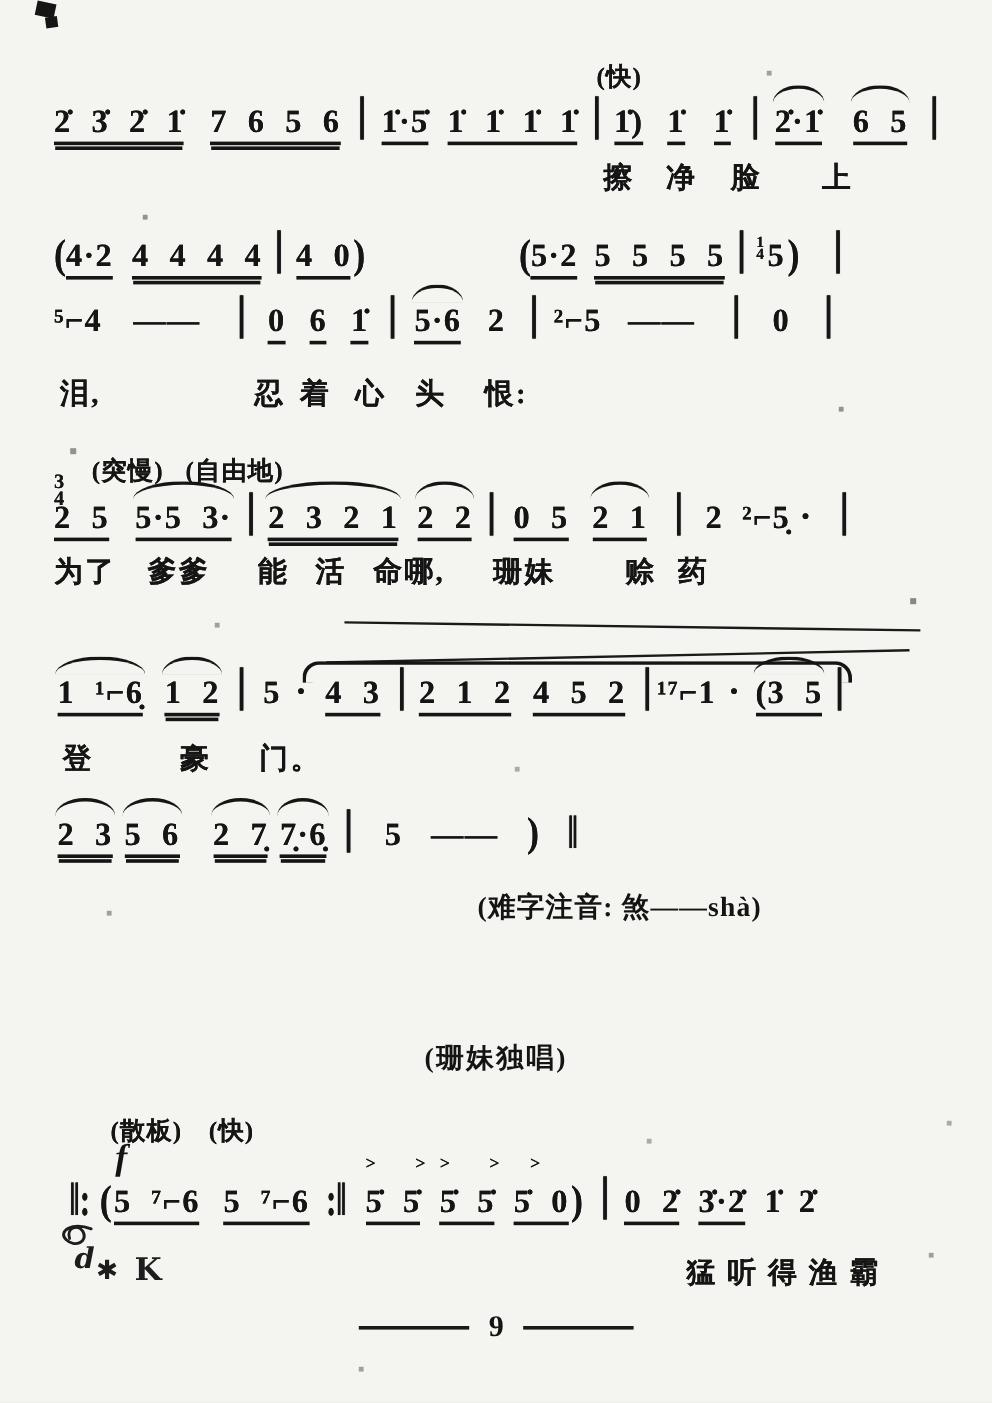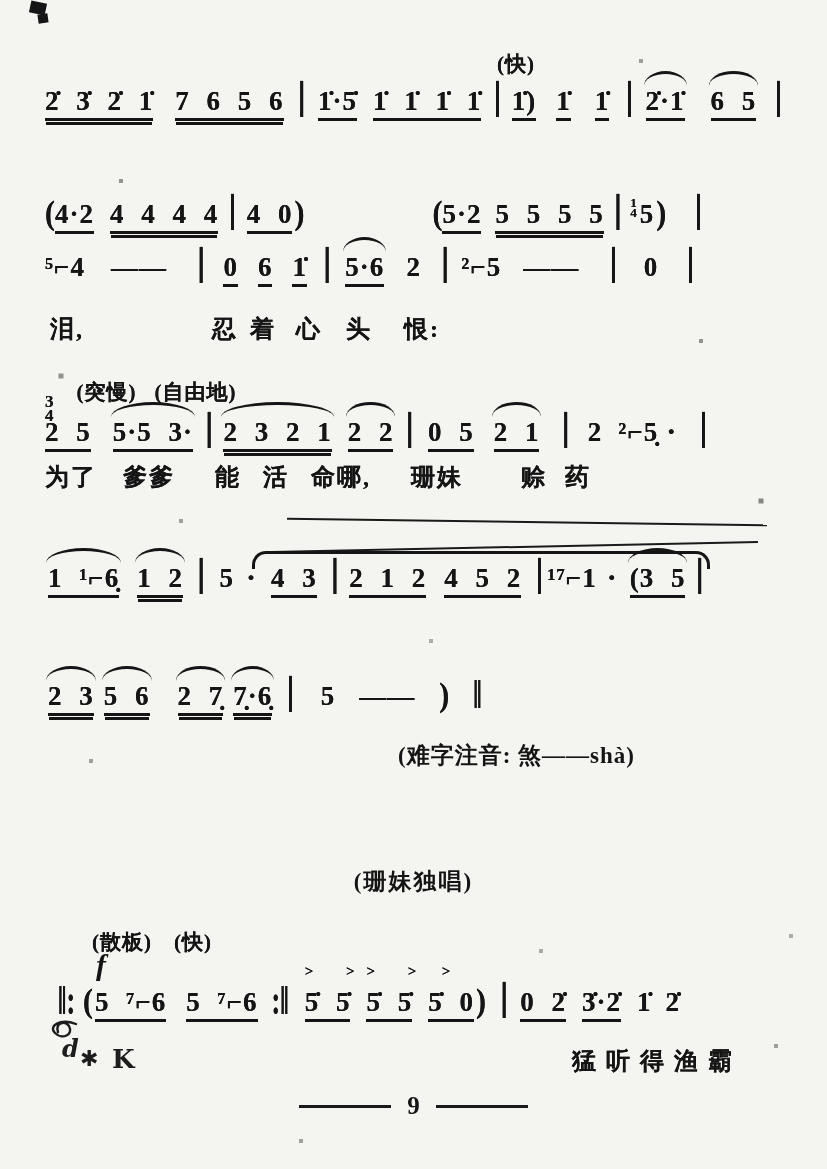--- a/index.html
+++ b/index.html
@@ -52,40 +52,42 @@
 <body>
 
 <div class="page">
 
   <div class="blot" style="top:2px;left:30px;width:16px;height:12px;transform:rotate(12deg);"></div>
   <div class="blot" style="top:14px;left:38px;width:10px;height:9px;transform:rotate(-8deg);"></div>
   <div class="specks"></div>
 
   <div class="music-row" style="top:52px;left:45px;"><span class="tok ann" style="margin-left: 452px;"><span class="nt">(快)</span></span></div>
   <div class="music-row" style="top:86px;left:45px;"><span class="tok u2"><span class="nt">2̇ 3̇ 2̇ 1̇</span></span><span class="tok u2" style="margin-left: 22px;"><span class="nt">7 6 5 6</span></span><span class="tok bar" style="margin-left: 14px;"><span class="nt">∣</span></span><span class="tok u1" style="margin-left: 12px;"><span class="nt">1̇·5̇</span></span><span class="tok u1" style="margin-left: 16px;"><span class="nt">1̇ 1̇ 1̇ 1̇</span></span><span class="tok bar" style="margin-left: 12px;"><span class="nt">∣</span></span><span class="tok u1" style="margin-left: 10px;"><span class="nt">1̇)</span></span><span class="tok u1" style="margin-left: 20px;"><span class="nt">1̇</span></span><span class="tok u1" style="margin-left: 24px;"><span class="nt">1̇</span></span><span class="tok bar" style="margin-left: 16px;"><span class="nt">∣</span></span><span class="tok u1" style="margin-left: 12px;"><span class="nt">2̇·1̇</span><i class="arc"></i></span><span class="tok u1" style="margin-left: 26px;"><span class="nt">6 5</span><i class="arc"></i></span><span class="tok bar" style="margin-left: 18px;"><span class="nt">∣</span></span></div>
+  <div class="music-row" style="top:136px;left:45px;"><span class="tok lyr" style="margin-left: 458px;"><span class="nt">擦</span></span><span class="tok lyr" style="margin-left: 26px;"><span class="nt">净</span></span><span class="tok lyr" style="margin-left: 28px;"><span class="nt">脸</span></span><span class="tok lyr" style="margin-left: 50px;"><span class="nt">上</span></span></div>
 
   <div class="music-row" style="top:196px;left:45px;"><span class="tok paren"><span class="nt">(</span></span><span class="tok u1"><span class="nt">4·2</span></span><span class="tok u2" style="margin-left: 16px;"><span class="nt">4 4 4 4</span></span><span class="tok bar" style="margin-left: 10px;"><span class="nt">∣</span></span><span class="tok u1" style="margin-left: 10px;"><span class="nt">4 0</span></span><span class="tok paren" style="margin-left: 2px;"><span class="nt">)</span></span><span class="tok paren" style="margin-left: 128px;"><span class="nt">(</span></span><span class="tok u1"><span class="nt">5·2</span></span><span class="tok u2" style="margin-left: 14px;"><span class="nt">5 5 5 5</span></span><span class="tok bar" style="margin-left: 10px;"><span class="nt">∣</span></span><span class="tok frac tsig" style="margin-left: 8px;">
         <span class="fr-t">1</span>
         <span class="fr-b">4</span>
       </span><span class="tok" style="margin-left: 2px;"><span class="nt">5</span></span><span class="tok paren" style="margin-left: 2px;"><span class="nt">)</span></span><span class="tok bar" style="margin-left: 28px;"><span class="nt">∣</span></span></div>
   <div class="music-row" style="top:252px;left:45px;"><span class="tok"><span class="nt">⁵⌐4</span></span><span class="tok" style="margin-left: 26px;"><span class="nt">——</span></span><span class="tok bar" style="margin-left: 30px;"><span class="nt">∣</span></span><span class="tok u1" style="margin-left: 18px;"><span class="nt">0</span></span><span class="tok u1" style="margin-left: 20px;"><span class="nt">6</span></span><span class="tok u1" style="margin-left: 20px;"><span class="nt">1̇</span></span><span class="tok bar" style="margin-left: 16px;"><span class="nt">∣</span></span><span class="tok u1" style="margin-left: 14px;"><span class="nt">5·6</span><i class="arc"></i></span><span class="tok" style="margin-left: 22px;"><span class="nt">2</span></span><span class="tok bar" style="margin-left: 20px;"><span class="nt">∣</span></span><span class="tok" style="margin-left: 12px;"><span class="nt">²⌐5</span></span><span class="tok" style="margin-left: 22px;"><span class="nt">——</span></span><span class="tok bar" style="margin-left: 30px;"><span class="nt">∣</span></span><span class="tok" style="margin-left: 26px;"><span class="nt">0</span></span><span class="tok bar" style="margin-left: 28px;"><span class="nt">∣</span></span></div>
   <div class="music-row" style="top:316px;left:50px;"><span class="tok lyr"><span class="nt">泪,</span></span><span class="tok lyr" style="margin-left: 128px;"><span class="nt">忍</span></span><span class="tok lyr" style="margin-left: 12px;"><span class="nt">着</span></span><span class="tok lyr" style="margin-left: 20px;"><span class="nt">心</span></span><span class="tok lyr" style="margin-left: 24px;"><span class="nt">头</span></span><span class="tok lyr" style="margin-left: 32px;"><span class="nt">恨:</span></span></div>
 
   <div class="music-row" style="top:380px;left:45px;"><span class="tok frac">
         <span class="fr-t">3</span>
         <span class="fr-b">4</span>
       </span><span class="tok ann" style="margin-left: 22px;"><span class="nt">(突慢)</span></span><span class="tok ann" style="margin-left: 18px;"><span class="nt">(自由地)</span></span></div>
   <div class="music-row" style="top:414px;left:45px;"><span class="tok u1"><span class="nt">2 5</span></span><span class="tok u1" style="margin-left: 22px;"><span class="nt">5·5 3·</span><i class="arc"></i></span><span class="tok bar" style="margin-left: 12px;"><span class="nt">∣</span></span><span class="tok u2" style="margin-left: 10px;"><span class="nt">2 3 2 1</span><i class="arc"></i></span><span class="tok u1" style="margin-left: 16px;"><span class="nt">2 2</span><i class="arc"></i></span><span class="tok bar" style="margin-left: 12px;"><span class="nt">∣</span></span><span class="tok u1" style="margin-left: 14px;"><span class="nt">0 5</span></span><span class="tok u1" style="margin-left: 20px;"><span class="nt">2 1</span><i class="arc"></i></span><span class="tok bar" style="margin-left: 22px;"><span class="nt">∣</span></span><span class="tok" style="margin-left: 18px;"><span class="nt">2</span></span><span class="tok" style="margin-left: 16px;"><span class="nt">²⌐5̣</span></span><span class="tok adot" style="margin-left: 8px;"><span class="nt">·</span></span><span class="tok bar" style="margin-left: 22px;"><span class="nt">∣</span></span></div>
   <div class="music-row" style="top:464px;left:45px;"><span class="tok lyr"><span class="nt">为了</span></span><span class="tok lyr" style="margin-left: 26px;"><span class="nt">爹爹</span></span><span class="tok lyr" style="margin-left: 40px;"><span class="nt">能</span></span><span class="tok lyr" style="margin-left: 22px;"><span class="nt">活</span></span><span class="tok lyr" style="margin-left: 22px;"><span class="nt">命哪,</span></span><span class="tok lyr" style="margin-left: 40px;"><span class="nt">珊妹</span></span><span class="tok lyr" style="margin-left: 58px;"><span class="nt">赊</span></span><span class="tok lyr" style="margin-left: 18px;"><span class="nt">药</span></span></div>
 
   <div class="hairpin-a"></div>
   <div class="hairpin-b"></div>
   <div class="long-slur"></div>
 
   <div class="music-row" style="top:560px;left:48px;"><span class="tok u1"><span class="nt">1 ¹⌐6̣</span><i class="arc"></i></span><span class="tok u2" style="margin-left: 18px;"><span class="nt">1 2</span><i class="arc"></i></span><span class="tok bar" style="margin-left: 14px;"><span class="nt">∣</span></span><span class="tok" style="margin-left: 14px;"><span class="nt">5</span></span><span class="tok adot" style="margin-left: 12px;"><span class="nt">·</span></span><span class="tok u1" style="margin-left: 14px;"><span class="nt">4 3</span></span><span class="tok bar" style="margin-left: 14px;"><span class="nt">∣</span></span><span class="tok u1" style="margin-left: 10px;"><span class="nt">2 1 2</span></span><span class="tok u1" style="margin-left: 18px;"><span class="nt">4 5 2</span></span><span class="tok bar" style="margin-left: 14px;"><span class="nt">∣</span></span><span class="tok" style="margin-left: 4px;"><span class="nt">¹⁷⌐1</span></span><span class="tok adot" style="margin-left: 10px;"><span class="nt">·</span></span><span class="tok u1" style="margin-left: 12px;"><span class="nt">(3 5</span><i class="arc"></i></span><span class="tok bar" style="margin-left: 10px;"><span class="nt">∣</span></span></div>
+  <div class="music-row" style="top:620px;left:52px;"><span class="tok lyr"><span class="nt">登</span></span><span class="tok lyr" style="margin-left: 72px;"><span class="nt">豪</span></span><span class="tok lyr" style="margin-left: 40px;"><span class="nt">门。</span></span></div>
 
   <div class="music-row" style="top:678px;left:48px;"><span class="tok u2"><span class="nt">2 3</span><i class="arc"></i></span><span class="tok u2" style="margin-left: 10px;"><span class="nt">5 6</span><i class="arc"></i></span><span class="tok u2" style="margin-left: 28px;"><span class="nt">2 7̣</span><i class="arc"></i></span><span class="tok u2" style="margin-left: 10px;"><span class="nt">7̣·6̣</span><i class="arc"></i></span><span class="tok bar" style="margin-left: 14px;"><span class="nt">∣</span></span><span class="tok" style="margin-left: 26px;"><span class="nt">5</span></span><span class="tok" style="margin-left: 24px;"><span class="nt">——</span></span><span class="tok paren" style="margin-left: 24px;"><span class="nt">)</span></span><span class="tok bar" style="margin-left: 24px;"><span class="nt">‖</span></span></div>
 
   <div class="note-cap">(难字注音: 煞——shà)</div>
 
   <div class="subtitle">(珊妹独唱)</div>
 
   <div class="music-row" style="top:930px;left:92px;"><span class="tok ann"><span class="nt">(散板)</span></span><span class="tok ann" style="margin-left: 22px;"><span class="nt">(快)</span></span></div>
   <div class="dyn">f</div>
 

